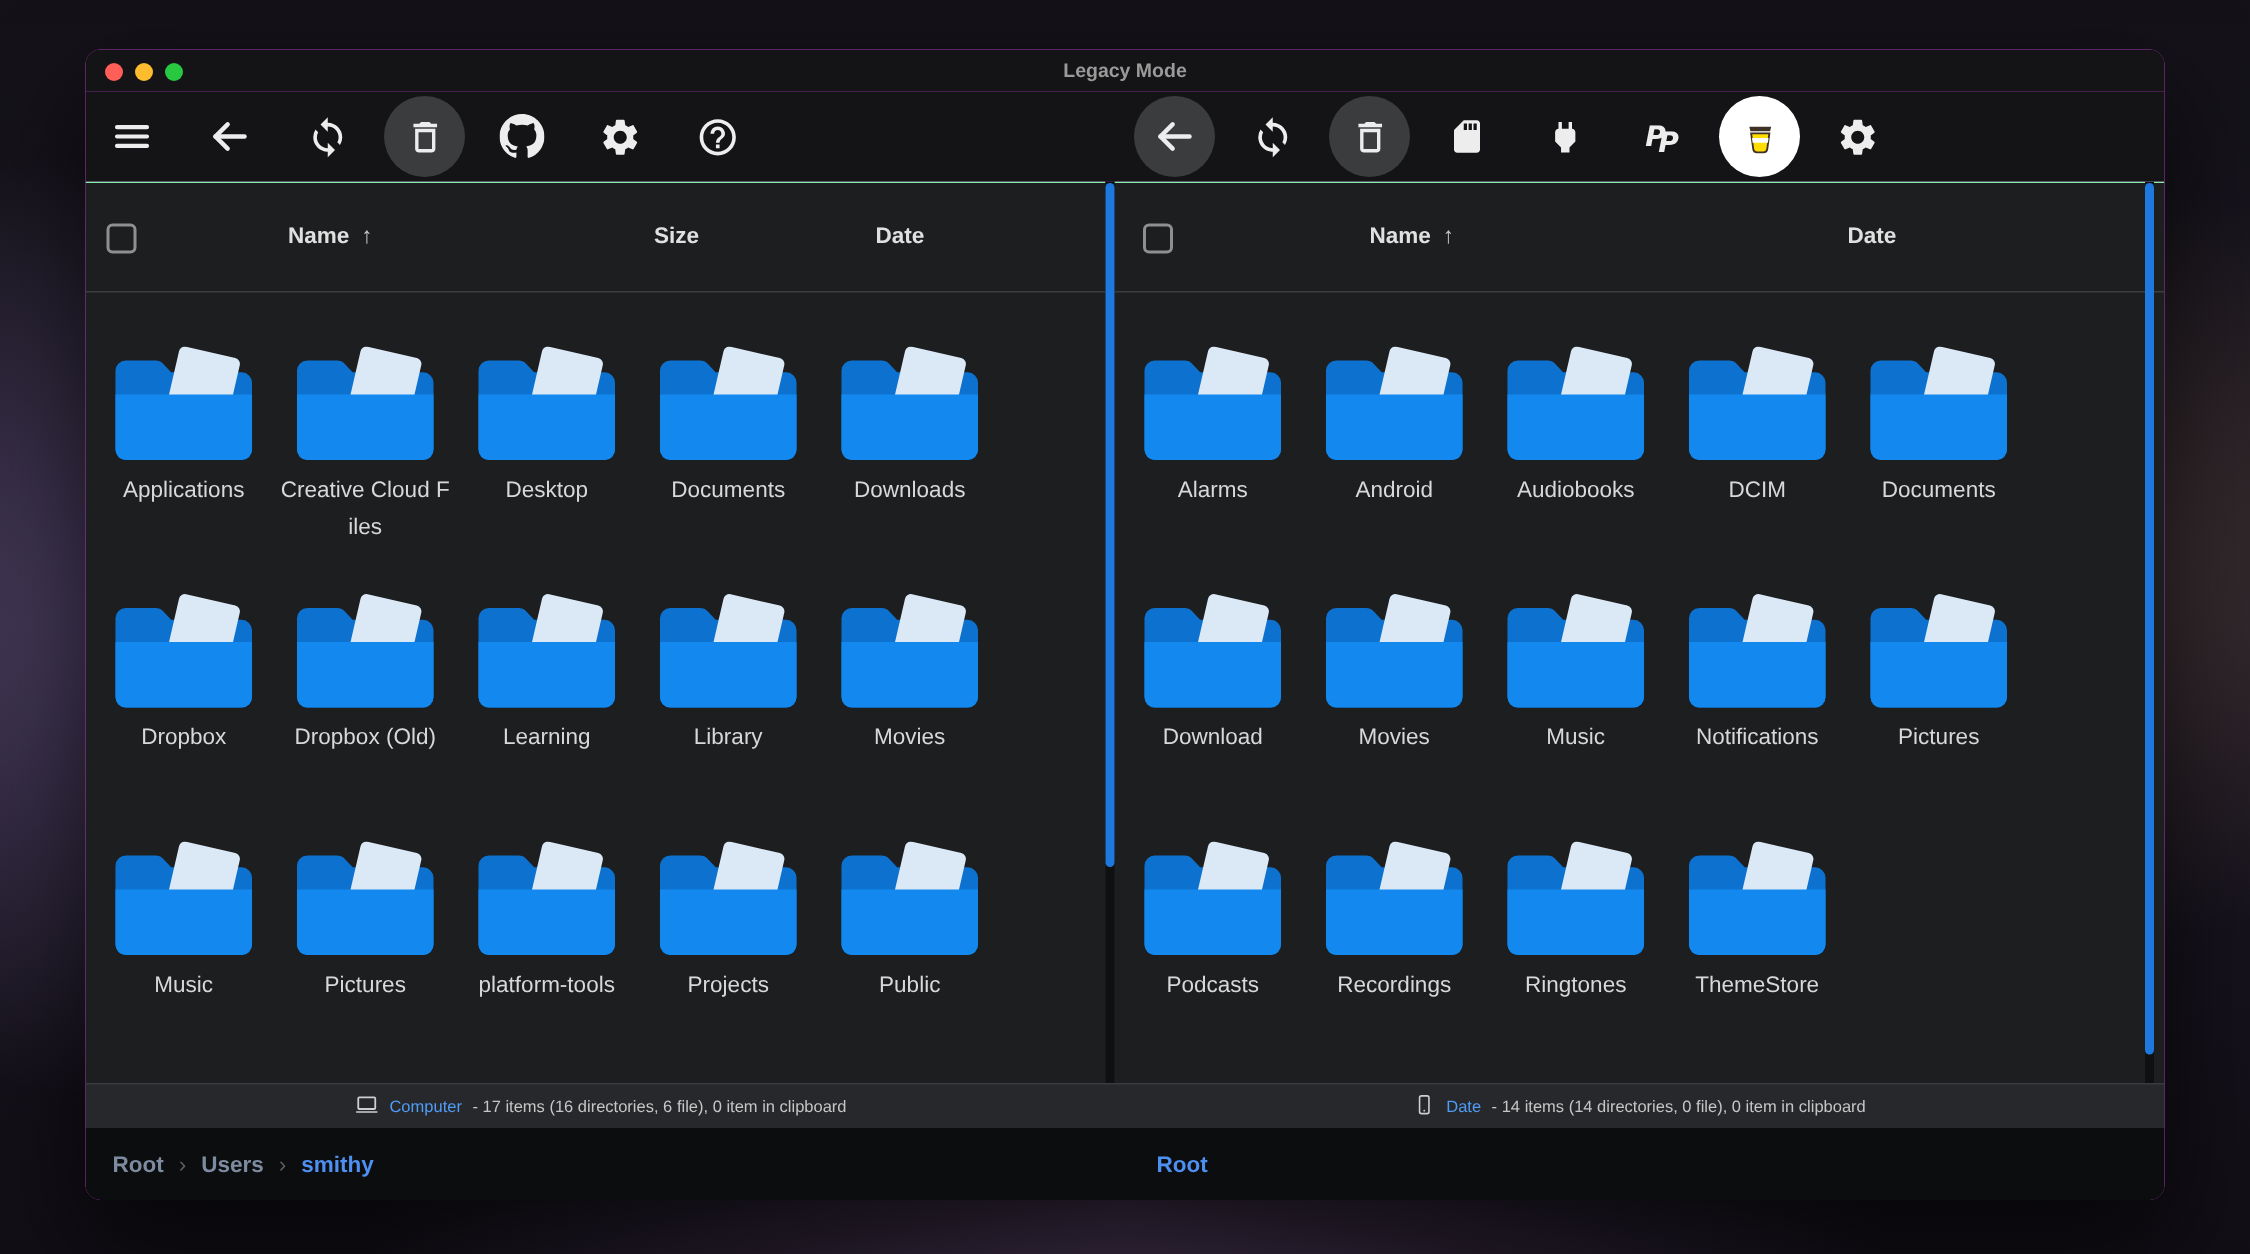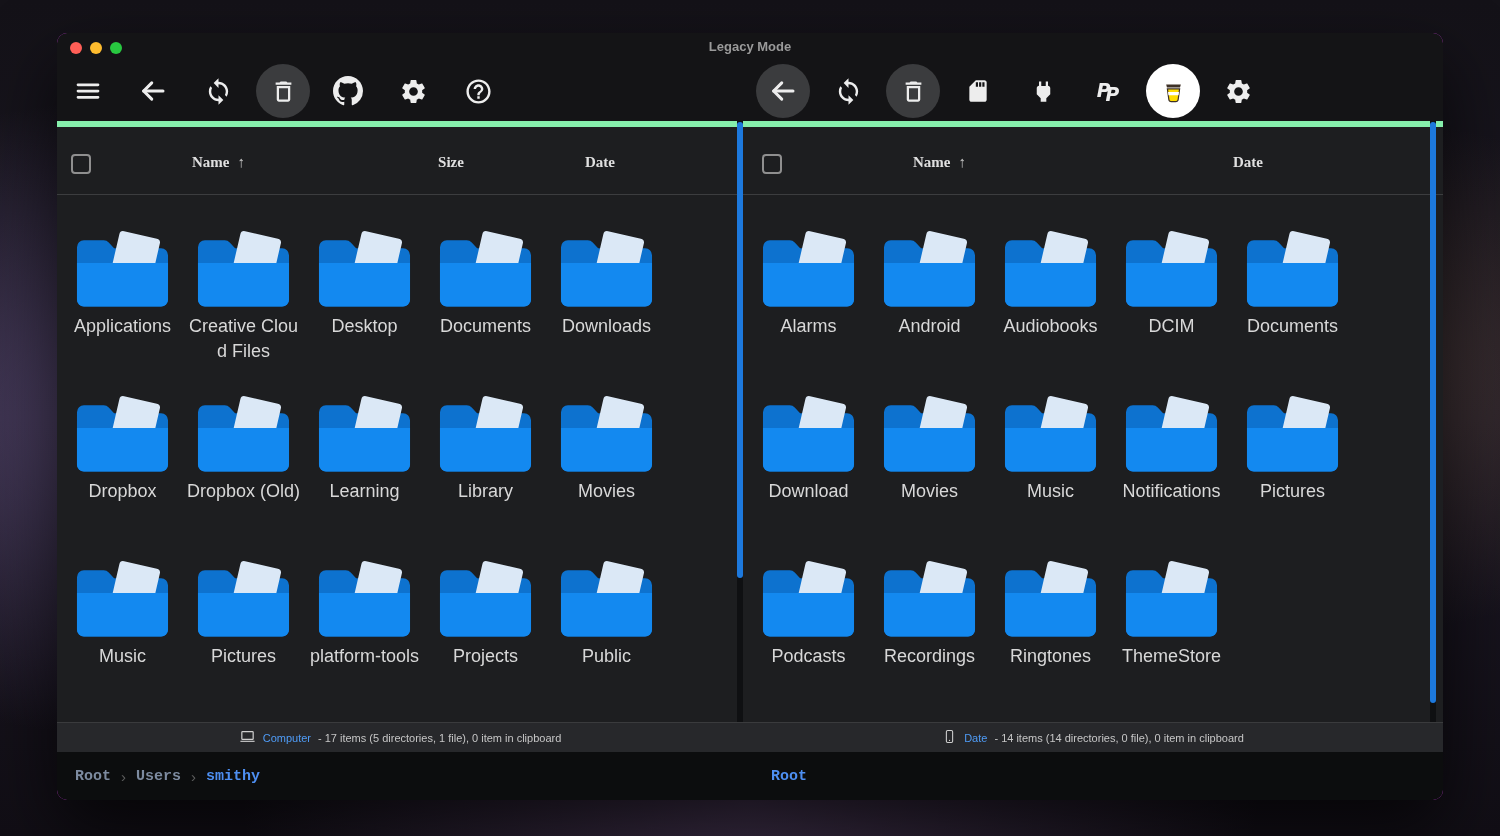--- a/index.html
+++ b/index.html
@@ -38,47 +38,47 @@
   
   .panes { flex:1; min-height:0; display:flex; background:#1d1e20; position:relative; }
   .pane { position:relative; overflow:hidden; }
   .pane.pleft { width:680px; }
   .pane.pright { flex:1; }
   .divider { width:6px; background:#0f1012; position:relative; flex:0 0 auto; }
   .scroll-thumb { position:absolute; left:0; width:6px; background:#1d79dd; border-radius:3px; }
   .divider .scroll-thumb { top:1px; height:456px; }
   .vtrack { position:absolute; right:7px; top:0; bottom:0; width:6px; background:#0f1012; }
   .vtrack .scroll-thumb { top:1px; height:581px; }
-  .pane-header { height:74px; border-top:6px solid #86efac; border-bottom:1px solid #3c3d3f;
-                 position:relative; font-size:15px; font-weight:700; color:#e0e0e0;font-family:Liberation Serif, serif; }
+  .pane-header { height:74px; border-top:1px solid #86efac; border-bottom:1px solid #3c3d3f;
+                 position:relative; font-size:15px; font-weight:700; color:#e0e0e0; }
   .hdr-checkbox { position:absolute; top:27px; width:20px; height:20px; border:2px solid #8f8f8f; border-radius:4px; }
   .pleft .hdr-checkbox { left:14px; } .pright .hdr-checkbox { left:19px; }
   .hdr-col { position:absolute; top:27px; }
   .hdr-name-l { left:135px; } .hdr-size-l { left:314px; width:160px; text-align:center; } .hdr-date-l { left:463px; width:160px; text-align:center; }
   .hdr-name-r { left:170px; } .hdr-date-r { left:425px; width:160px; text-align:center; }
   .sort { margin-left:8px; font-weight:400; color:#c8c8c8; }
   .folder-grid { padding:36px 0 0 5px; display:grid; grid-template-columns:repeat(5,121px); grid-auto-rows:165px; }
   .pright .folder-grid { }
   .folder-item { width:121px; display:flex; flex-direction:column; align-items:center; cursor:default; }
   .folder-ic { width:95px; height:78px; display:block; }
-  .folder-label { margin-top:5px; font-size:18px; line-height:25px; color:#d8d8d8; text-align:center;
+  .folder-label { margin-top:5px; font-size:15px; line-height:25px; color:#d8d8d8; text-align:center;
                   max-width:114px; word-break:break-all; }
   
   .statusbar { height:30px; background:#27282b; border-top:1px solid #3a3b3d; display:flex; flex:0 0 auto;
                font-size:11px; color:#c6c6c6; }
   .status-half { display:flex; align-items:center; justify-content:center; gap:7px; white-space:nowrap; }
   .status-half.sleft { width:686px; } .status-half.sright { flex:1; }
   .dev-link { color:#4f9cf7; }
   
   .crumbbar { height:48px; background:#0c0d0e; display:flex; align-items:center; flex:0 0 auto;
               font-size:15px; font-weight:700; }
   .crumb-half { display:flex; align-items:center; gap:10px; }
   .crumb-half.cleft { width:686px; padding-left:18px; }
   .crumb-half.cright { flex:1; padding-left:28px; }
-  .crumb { color:#7d8ba0; cursor:pointer;font-family:Liberation Mono, monospace; }
+  .crumb { color:#7d8ba0; cursor:pointer; }
   .crumb.current { color:#4e8ff2; }
   .crumb-sep { color:#5e5e5e; font-weight:400; font-size:15px; }
 </style>
 </head>
 <body>
 
 <div class="window">
 
   <div class="titlebar">
     <div class="lights">
@@ -474,21 +474,21 @@
 
   </div>
 
   <div class="statusbar">
     <div class="status-half sleft">
       <span class="dev-ic"><svg viewBox="0 0 24 24" width="17" height="17">
             <rect x="4" y="5" width="16" height="11" rx="1" fill="none" stroke="#cfcfcf" stroke-width="1.7"></rect>
             <path d="M2 18h20v1.6H2z" fill="#cfcfcf"></path>
           </svg></span>
       <span class="dev-link">Computer</span>
-      <span class="status-text">- 17 items (5 directories, 1 file), 0 item in clipboard</span>
+      <span class="status-text">- 17 items (16 directories, 6 file), 0 item in clipboard</span>
     </div>
     <div class="status-half sright">
       <span class="dev-ic"><svg viewBox="0 0 24 24" width="15" height="15">
             <rect x="7" y="2.5" width="10" height="19" rx="2" fill="none" stroke="#cfcfcf" stroke-width="1.7"></rect>
             <circle cx="12" cy="18.3" r="1" fill="#cfcfcf"></circle>
           </svg></span>
       <span class="dev-link">Date</span>
       <span class="status-text">- 14 items (14 directories, 0 file), 0 item in clipboard</span>
     </div>
   </div>

